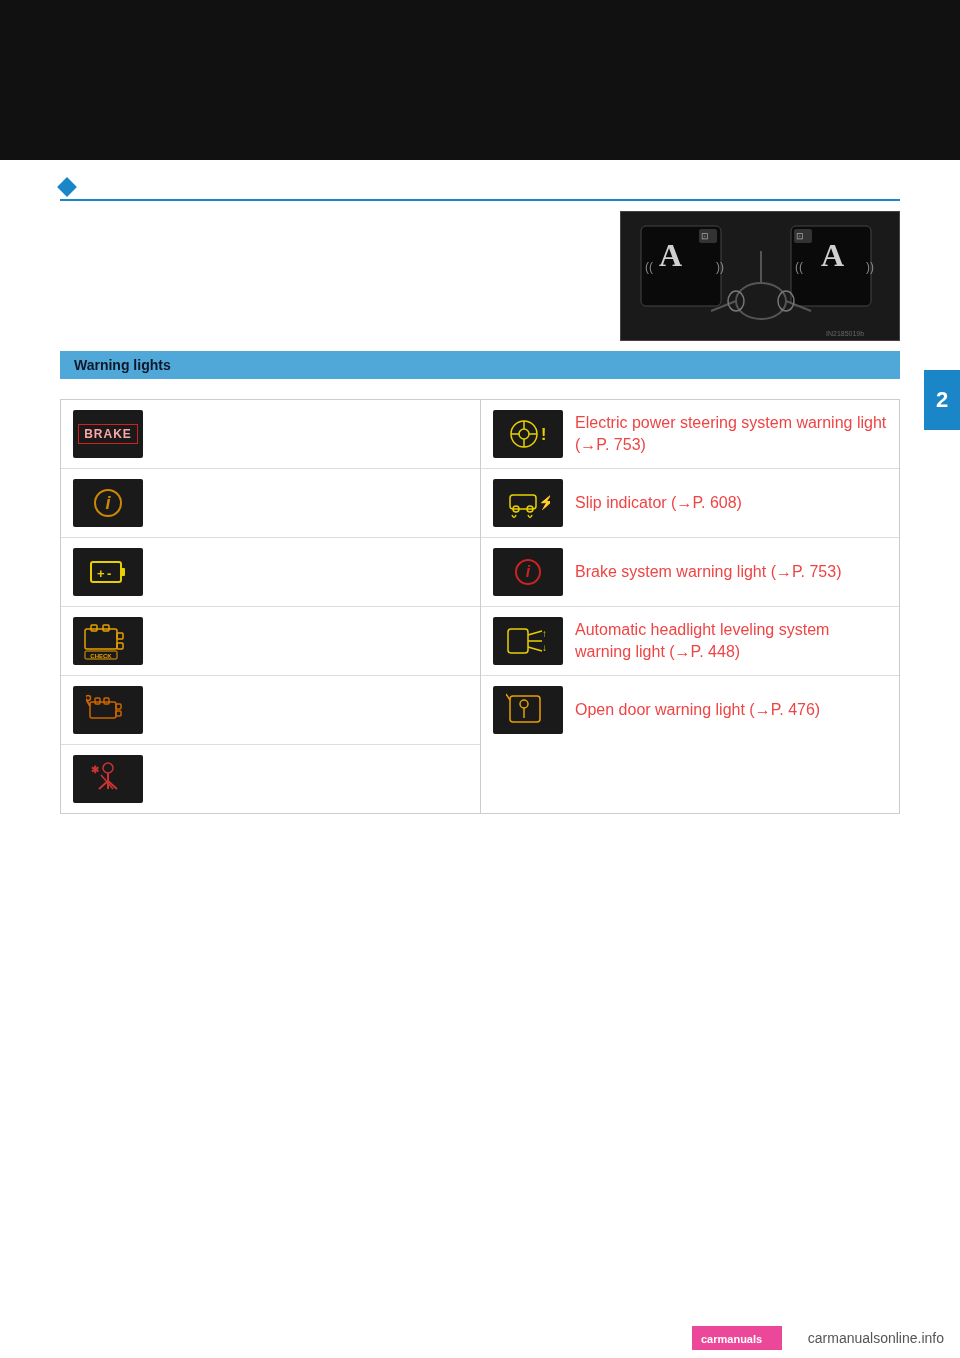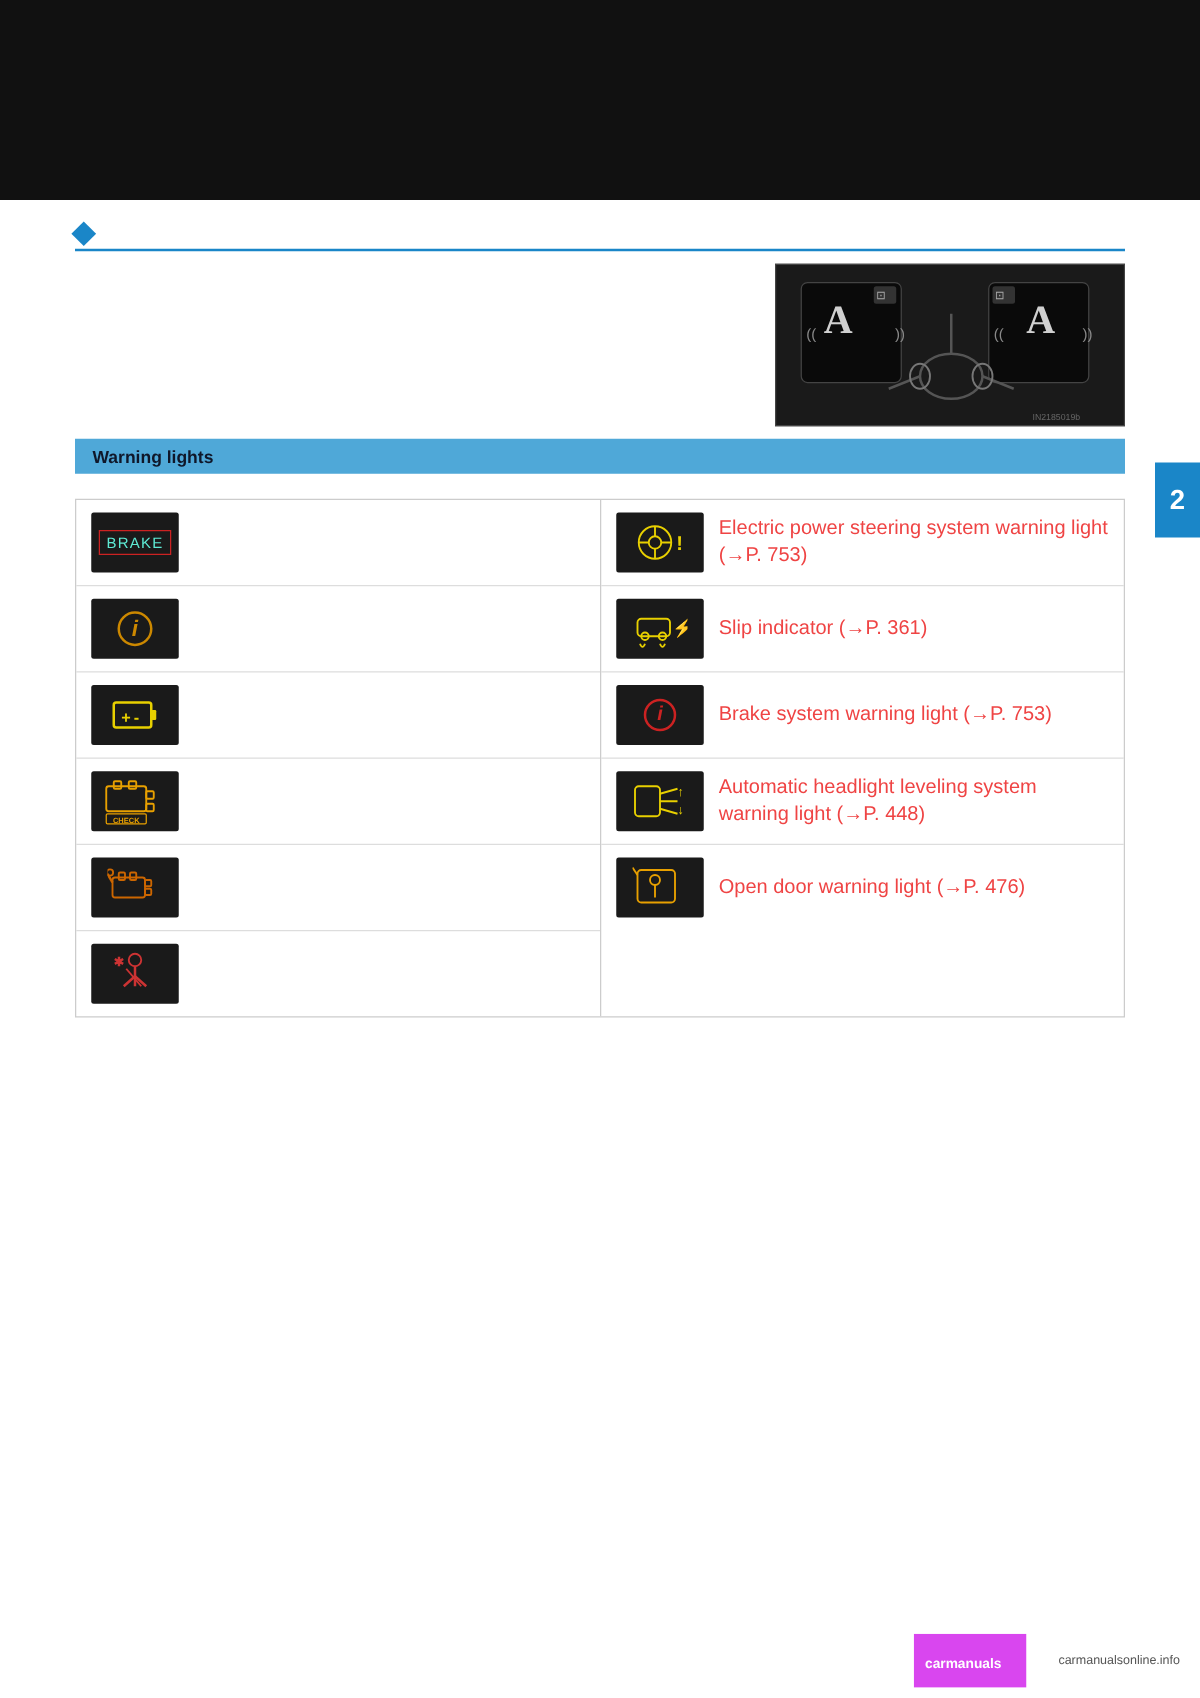--- a/index.html
+++ b/index.html
@@ -97,23 +97,23 @@
       font-weight: bold;
     }
     .warn-text {
       font-size: 16px;
       color: #ef4444;
       line-height: 1.4;
     }
 
     
     .icon-brake {
-      color: #5eead4;
+      color: #fca5a5;
       font-size: 12px;
-      font-weight: normal;
+      font-weight: bold;
       border: 1.5px solid #cc2222;
       padding: 2px 5px;
       letter-spacing: 1px;
       text-align: right;
     }
     .icon-circle-i {
       color: #cc8800;
       font-size: 18px;
       border: 2px solid #cc8800;
       border-radius: 50%;
@@ -357,21 +357,21 @@
             <rect x="4" y="10" width="26" height="14" rx="3" stroke="#e8d000" stroke-width="1.5" fill="none"></rect>
             <circle cx="10" cy="24" r="3" stroke="#e8d000" stroke-width="1.5" fill="none"></circle>
             <circle cx="24" cy="24" r="3" stroke="#e8d000" stroke-width="1.5" fill="none"></circle>
 
             <path d="M6 30 Q8 35 10 30" stroke="#e8d000" stroke-width="1.5" fill="none"></path>
             <path d="M22 30 Q24 35 26 30" stroke="#e8d000" stroke-width="1.5" fill="none"></path>
 
             <text x="32" y="22" fill="#e8d000" font-size="14" font-family="sans-serif">⚡</text>
           </svg>
         </div>
-        <div class="warn-text">Slip indicator (→P. 361)</div>
+        <div class="warn-text">Slip indicator (→P. 608)</div>
       </div>
 
       <div class="grid-row">
         <div class="warn-icon">
           <div class="icon-brake-sys">
               <em style="color:#cc2222; font-style:italic; font-weight:bold;">i</em>
             </div>
         </div>
         <div class="warn-text">Brake system warning light (→P. 753)</div>
       </div>
@@ -408,19 +408,19 @@
         <div class="warn-text">Open door warning light (→P. 476)</div>
       </div>
 
 
     </div>
   </div>
 
 </div>
 
 <div style="position:fixed; bottom:8px; right:16px; display:flex; align-items:center; gap:6px;">
-  <div style="width:90px; height:43px; background:#d946ef; display:flex; align-items:center; justify-content:center;">
+  <div style="width:90px; height:24px; background:#ec4899; display:flex; align-items:center; justify-content:center;">
     <svg width="80" height="22" viewBox="0 0 80 22" fill="none" xmlns="http://www.w3.org/2000/svg">
       <text x="4" y="16" fill="#fff" font-size="11" font-family="sans-serif" font-weight="bold">carmanuals</text>
     </svg>
   </div>
-  <span style="font-size:10px; color:#555;padding-left:20px;">carmanualsonline.info</span>
+  <span style="font-size:14px; color:#555;padding-left:20px;">carmanualsonline.info</span>
 </div>
 
 </body></html>

